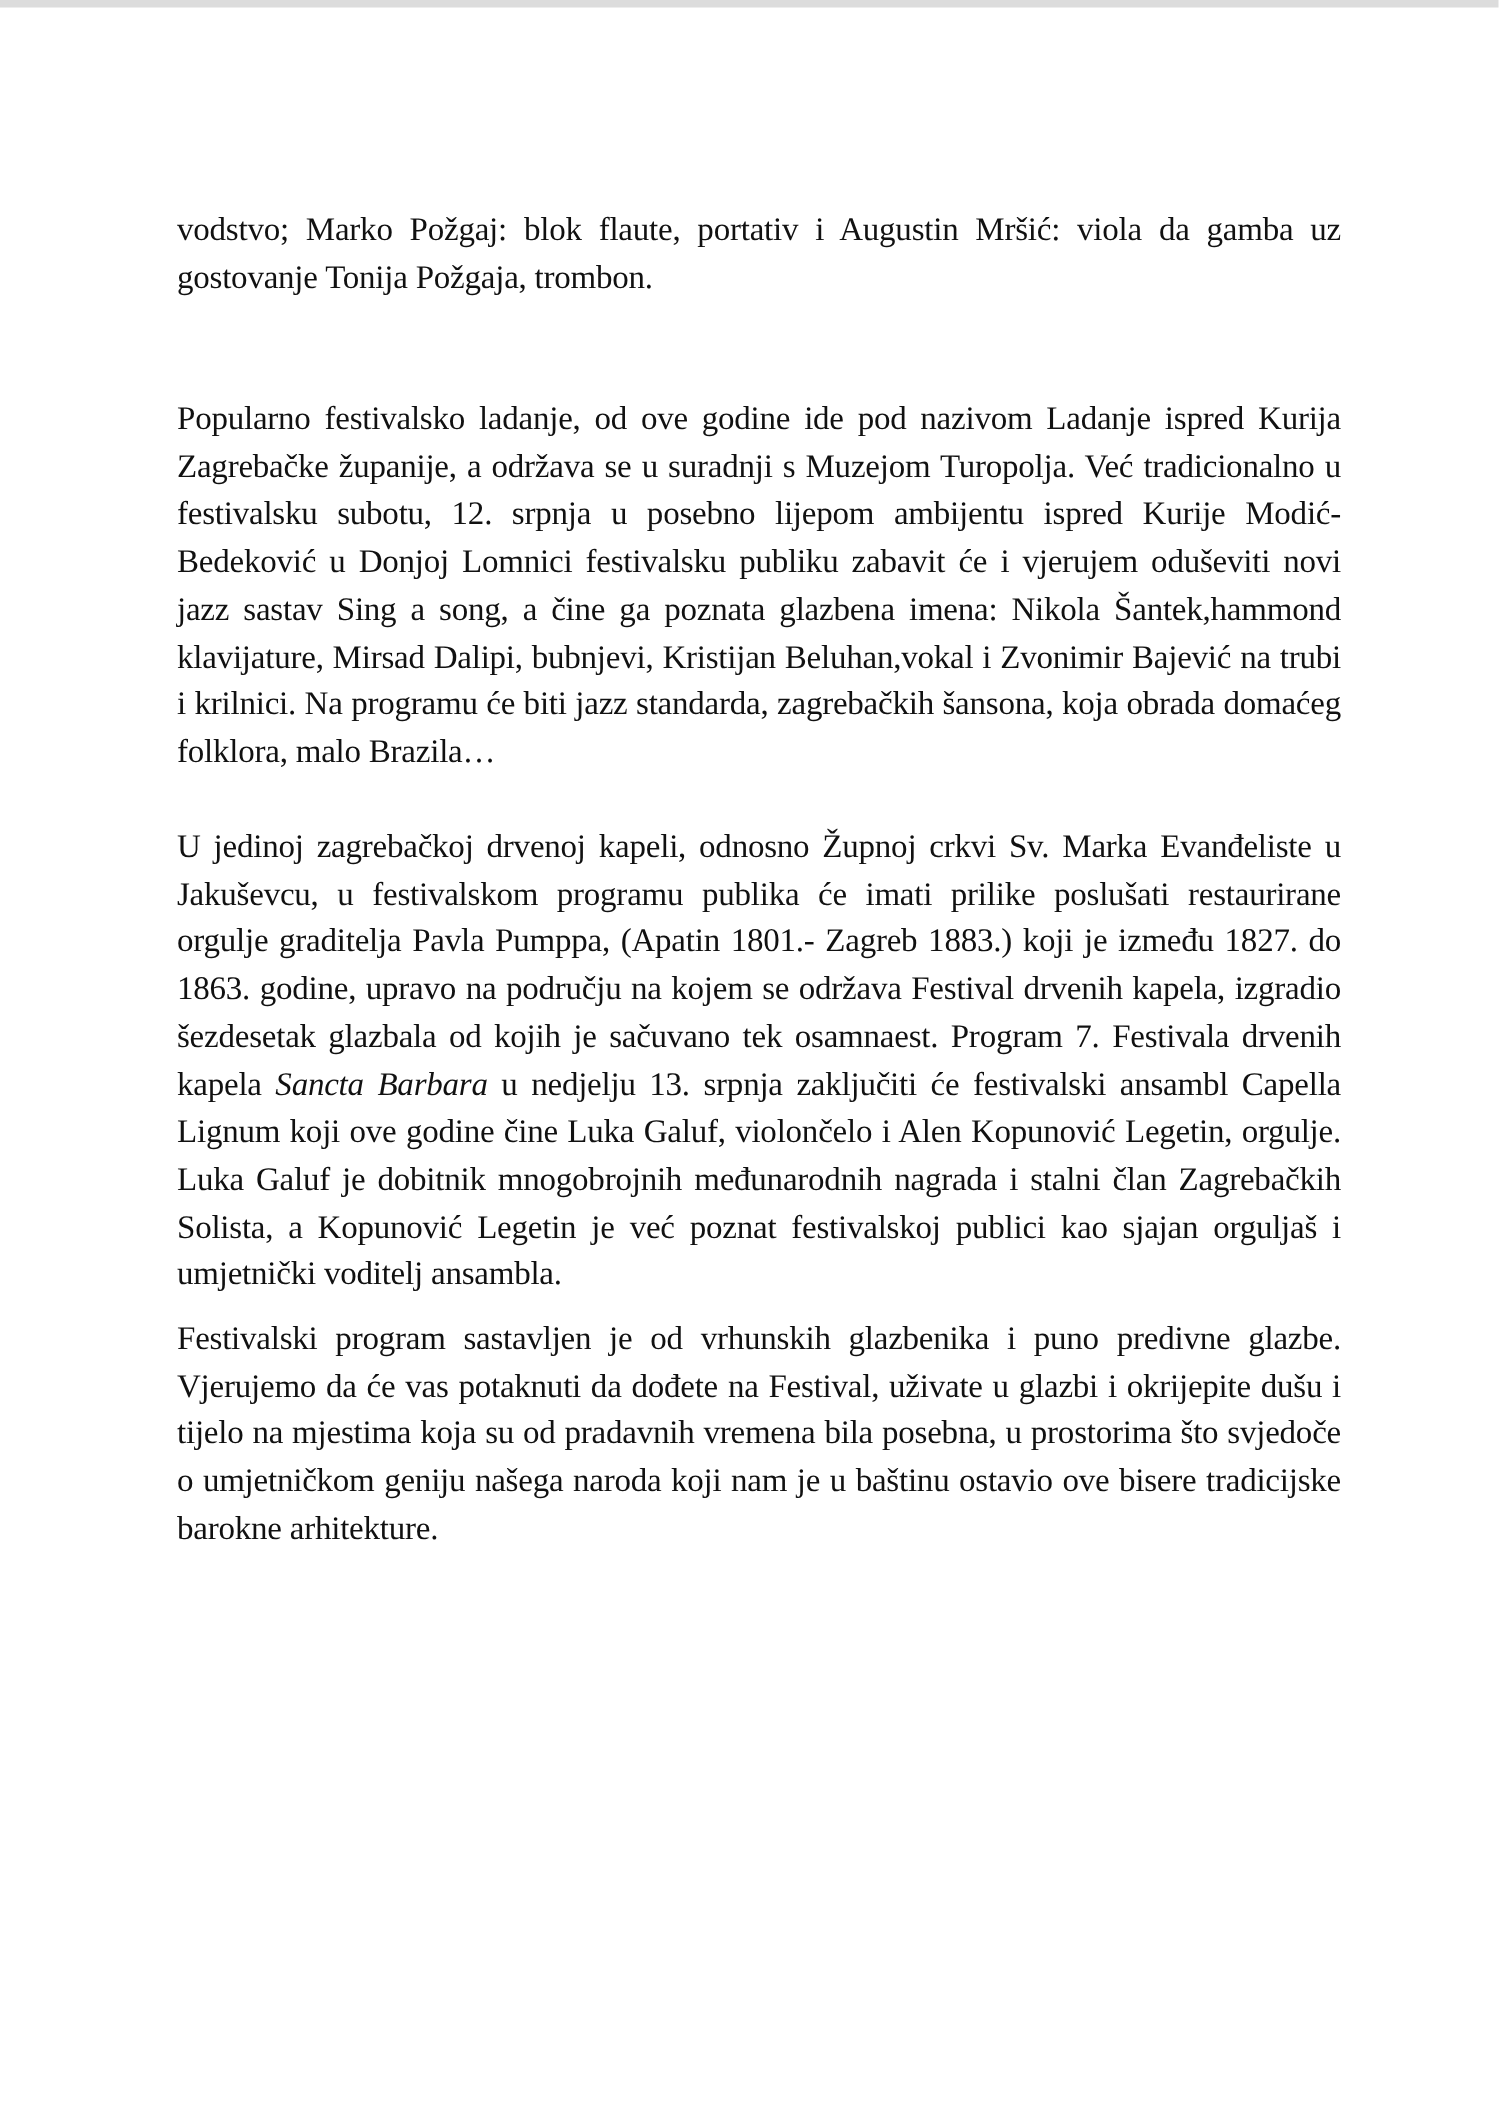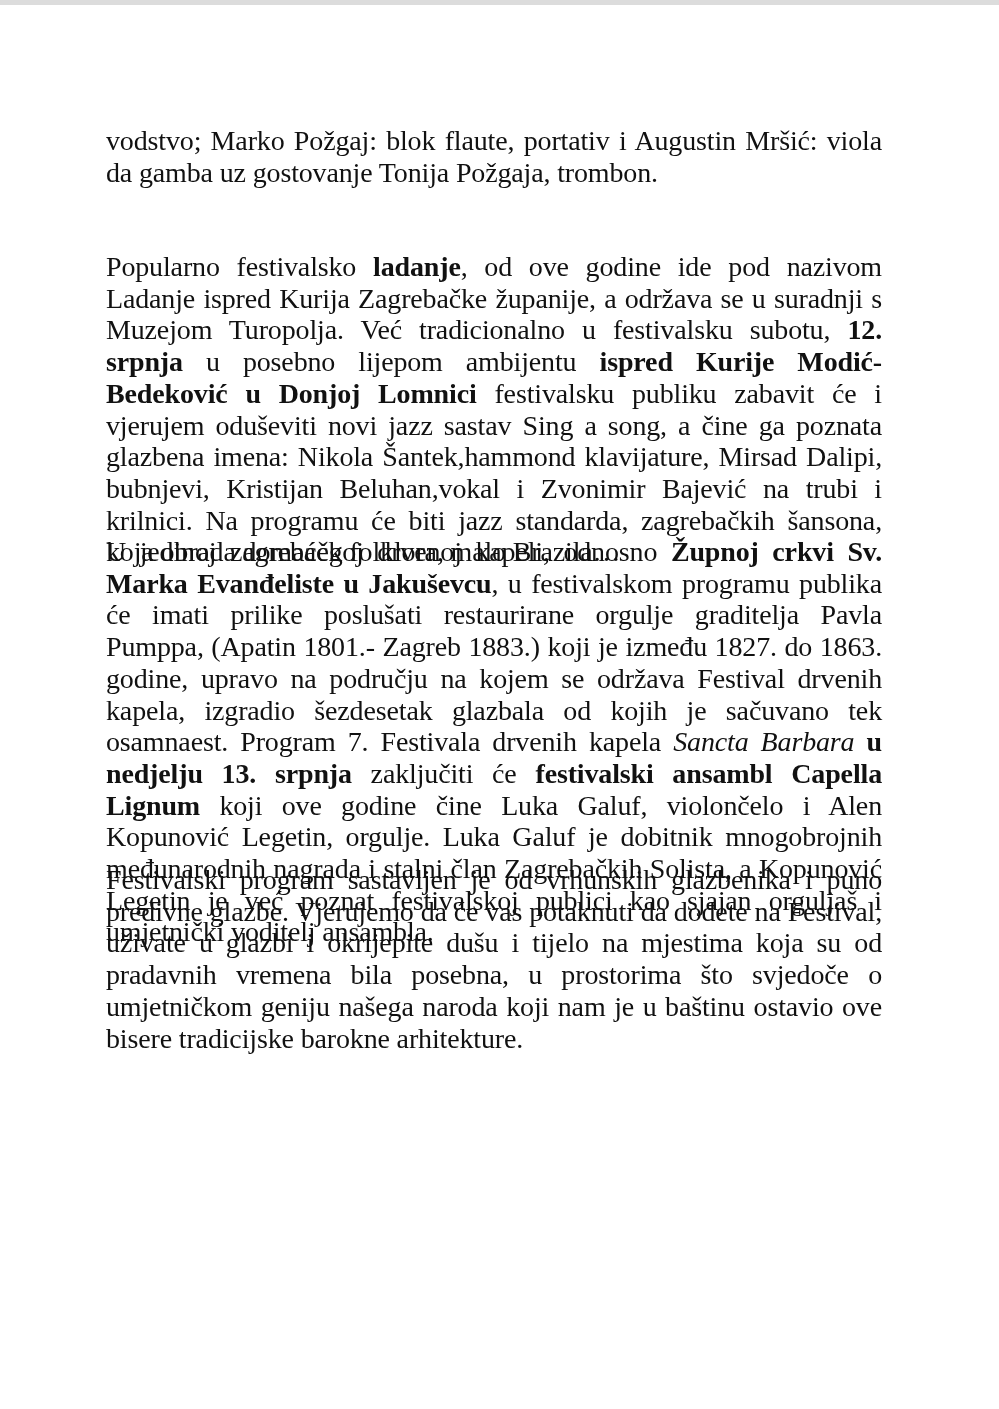--- a/index.html
+++ b/index.html
@@ -22,31 +22,31 @@
     .page {
       position: absolute;
       left: 106px;
       top: 0;
       width: 776px;
     }
     .para {
       position: absolute;
       left: 0;
       width: 776px;
-      margin: 0;
-      font-size: 28px;
+      margin: 12px;
+      font-size: 22px;
       line-height: 31.7px;
       text-align: justify;
       letter-spacing: -0.15px;
     }
     .p1 { top: 125px; }
     .p2 { top: 251px; }
     .p3 { top: 536px; }
     .p4 { top: 864px; }
-    b { font-weight: bold; }
+    b { font-weight: normal; }
     i { font-style: italic; }
   </style>
 </head>
 <body>
 
 <div class="top-bar"></div>
 
 <div class="page">
 
   <p class="para p1">

